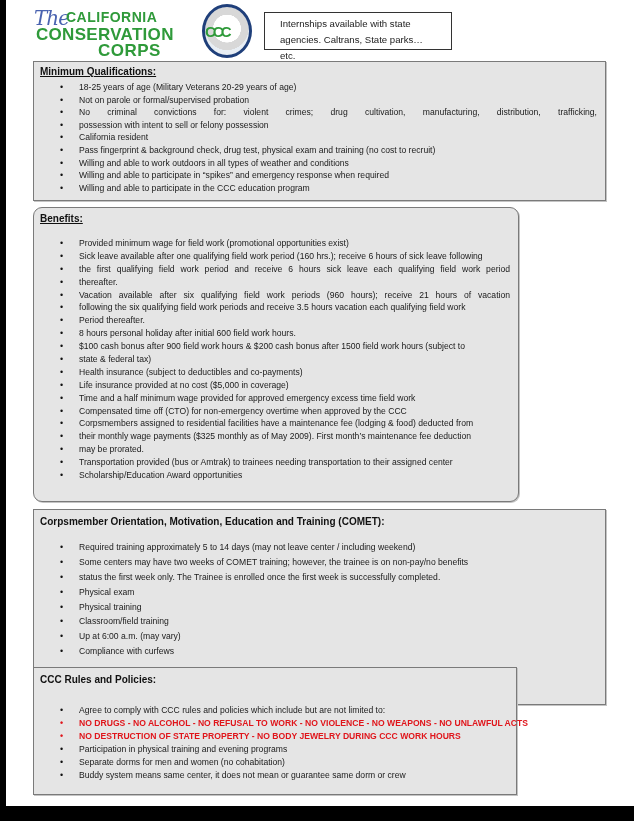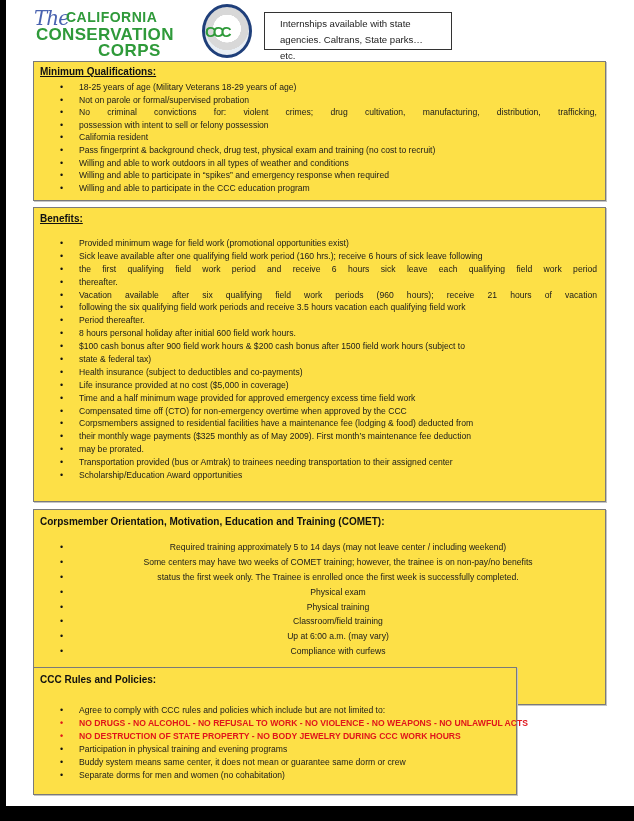--- a/index.html
+++ b/index.html
@@ -40,26 +40,26 @@
     
     .note-box {
       position: absolute; left: 264px; top: 12px; width: 188px; height: 38px;
       border: 1px solid #333; box-sizing: border-box;
       padding: 3px 15px; font-size: 9.6px; line-height: 16px; color: #222;
     }
 
     
     .section {
       position: absolute; left: 33px; box-sizing: border-box;
-      border: 1px solid #7a7a7a; background: #fde047;
+      border: 1px solid #7a7a7a; background: #e5e5e5;
       box-shadow: 1px 1px 0 #c4c4c4;
     }
     .s1 { top: 61px; width: 573px; height: 140px; }
-    .s2 { top: 207px; width: 573px; height: 295px; }
-    .s3 { top: 509px; width: 573px; height: 196px; text-align: center; }
+    .s2 { top: 207px; width: 486px; height: 295px; border-radius: 9px; }
+    .s3 { top: 509px; width: 573px; height: 196px; }
     .s4 { top: 667px; width: 484px; height: 128px; }
 
     .sec-title {
       position: absolute; left: 6px; font-size: 10px; font-weight: bold; color: #111;
     }
     .sec-title.u { text-decoration: underline; }
     .s1 .sec-title { top: 4px; }
     .s2 .sec-title { top: 5px; }
     .s3 .sec-title { top: 6px; }
     .s4 .sec-title { top: 6px; }
@@ -98,21 +98,21 @@
   <div class="logo-seal">
     <span>CCC</span>
   </div>
 </div>
 
 <div class="note-box">Internships available with state agencies.  Caltrans, State parks…etc.</div>
 
 <div class="section s1">
   <div class="sec-title u">Minimum Qualifications:</div>
   <ul class="items">
-    <li>18-25 years of age (Military Veterans 18-29 years of age)</li>
+    <li>18-25 years of age (Military Veterans 20-29 years of age)</li>
     <li>Not on parole or formal/supervised probation</li>
     <li class="justify">No criminal convictions for: violent crimes; drug cultivation, manufacturing, distribution, trafficking,</li>
     <li>possession with intent to sell or felony possession</li>
     <li>California resident</li>
     <li>Pass fingerprint &amp; background check, drug test, physical exam and training (no cost to recruit)</li>
     <li>Willing and able to work outdoors in all types of weather and conditions</li>
     <li>Willing and able to participate in “spikes” and emergency response when required</li>
     <li>Willing and able to participate in the CCC education program</li>
   </ul>
 </div>
@@ -156,18 +156,18 @@
   </ul>
 </div>
 
 <div class="section s4">
   <div class="sec-title">CCC Rules and Policies:</div>
   <ul class="items">
     <li>Agree to comply with CCC rules and policies which include but are not limited to:</li>
     <li class="red">NO DRUGS - NO ALCOHOL - NO REFUSAL TO WORK - NO VIOLENCE - NO WEAPONS - NO UNLAWFUL ACTS</li>
     <li class="red">NO DESTRUCTION OF STATE PROPERTY - NO BODY JEWELRY DURING CCC WORK HOURS</li>
     <li>Participation in physical training and evening programs</li>
+    <li>Separate dorms for men and women (no cohabitation)</li>
     <li>Buddy system means same center, it does not mean or guarantee same dorm or crew</li>
-    <li>Separate dorms for men and women (no cohabitation)</li>
   </ul>
 </div>
 
 <div class="bottom-band"></div>
 
 </body></html>

